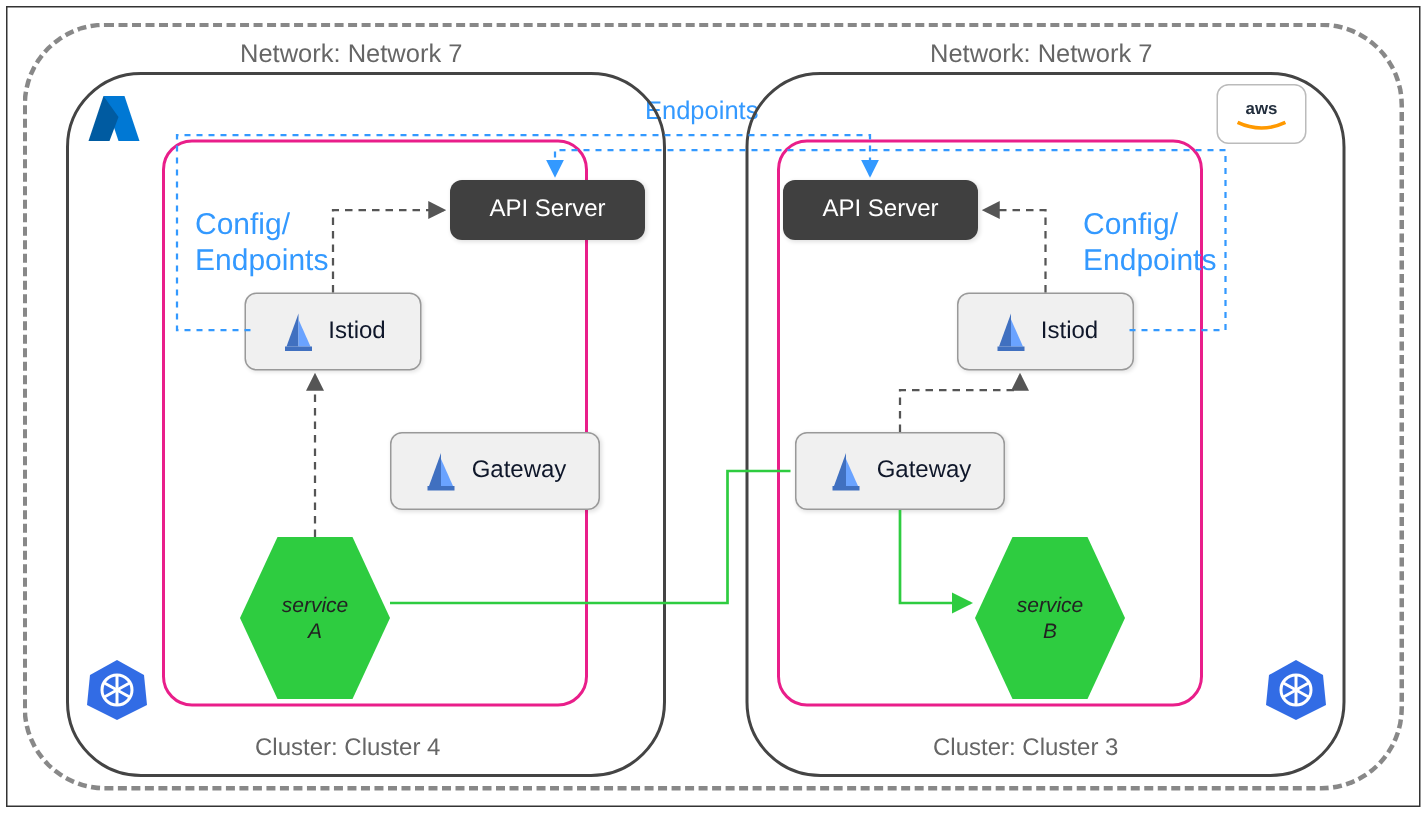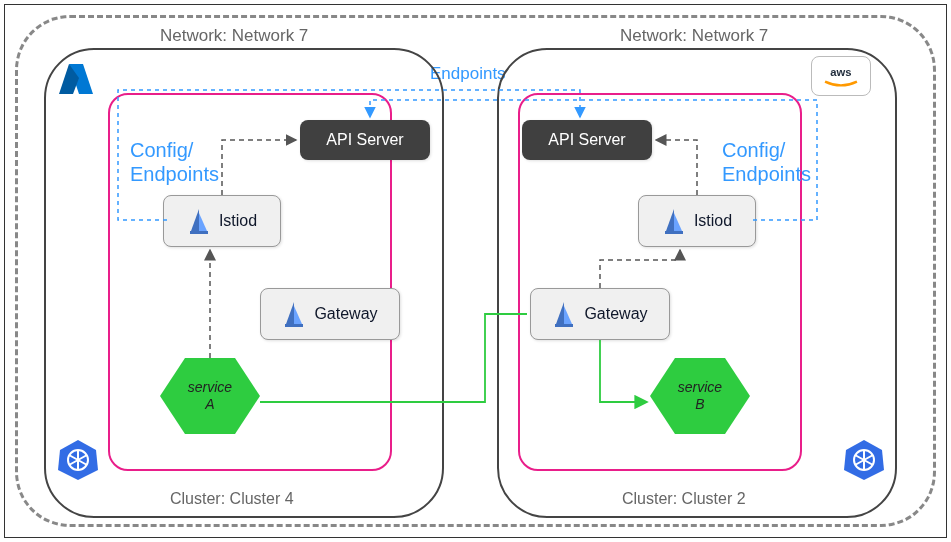--- a/index.html
+++ b/index.html
@@ -5,21 +5,21 @@
 *{margin:0;padding:0;box-sizing:border-box}
 body{font-family:Arial,sans-serif;background:#fff;width:951px;height:542px;position:relative;overflow:hidden}
 .border-outer{position:absolute;top:4px;left:4px;right:4px;bottom:4px;border:1px solid #333}
 .mesh-boundary{position:absolute;top:15px;left:15px;right:15px;bottom:15px;border:3px dashed #888;border-radius:55px}
 .network-label{position:absolute;font-size:17px;color:#666}
 .cluster-box{position:absolute;border:2px solid #444;border-radius:50px}
 .inner-box{position:absolute;border:2px solid #e91e8a;border-radius:20px}
 .box{position:absolute;border:1px solid #999;border-radius:8px;display:flex;align-items:center;justify-content:center;gap:8px;background:#f0f0f0;box-shadow:1px 1px 3px rgba(0,0,0,0.12)}
 .api-server{background:#404040;color:#fff;border:none;font-size:16px}
 .istiod-box,.gateway-box{font-size:16px;color:#0f172a}
-.hexagon{position:absolute;width:100px;height:76px;background:#2ecc40;clip-path:polygon(25% 0%,75% 0%,100% 50%,75% 100%,25% 100%,0% 50%);display:flex;align-items:center;justify-content:center;font-style:italic;color:#222;font-size:14px;text-align:center;line-height:1.2}
+.hexagon{position:absolute;width:100px;height:108px;background:#2ecc40;clip-path:polygon(25% 0%,75% 0%,100% 50%,75% 100%,25% 100%,0% 50%);display:flex;align-items:center;justify-content:center;font-style:italic;color:#222;font-size:14px;text-align:center;line-height:1.2}
 .cluster-label{position:absolute;font-size:16px;color:#666}
 .config-label{position:absolute;font-size:20px;color:#3399ff;line-height:1.2}
 .endpoints-label{position:absolute;font-size:17px;color:#3399ff}
 .k8s-icon{position:absolute;width:44px;height:44px}
 .azure-icon{position:absolute;width:42px;height:38px}
 .aws-icon{position:absolute;width:60px;height:40px;background:#fff;border:1px solid #bbb;border-radius:8px;display:flex;align-items:center;justify-content:center}
 svg.overlay{position:absolute;top:0;left:0;width:951px;height:542px;pointer-events:none}
 .sail{width:24px;height:28px}
 </style>
 </head>
@@ -89,21 +89,21 @@
       <rect x="3" y="24" width="18" height="3" fill="#4070c0"></rect>
     </svg>
   <span>Gateway</span>
 </div>
 
 <div class="hexagon" style="top:358px;left:650px">
     <span style="white-space:pre-line">service
 B</span>
   </div>
 
-<div class="cluster-label" style="top:490px;left:622px">Cluster: Cluster 2</div>
+<div class="cluster-label" style="top:490px;left:622px">Cluster: Cluster 3</div>
 <div class="config-label" style="top:138px;left:722px;white-space:pre-line">Config/
 Endpoints</div>
 
 <div class="azure-icon" style="top:60px;left:55px">
   <svg viewBox="0 0 42 38">
       <path d="M14 4 L28 4 L38 34 L24 34 Z" fill="#0078d4"></path>
       <path d="M14 4 L4 34 L18 34 L24 18 Z" fill="#005ba1"></path>
     </svg>
 </div>
 <div class="aws-icon" style="top:56px;left:811px">

